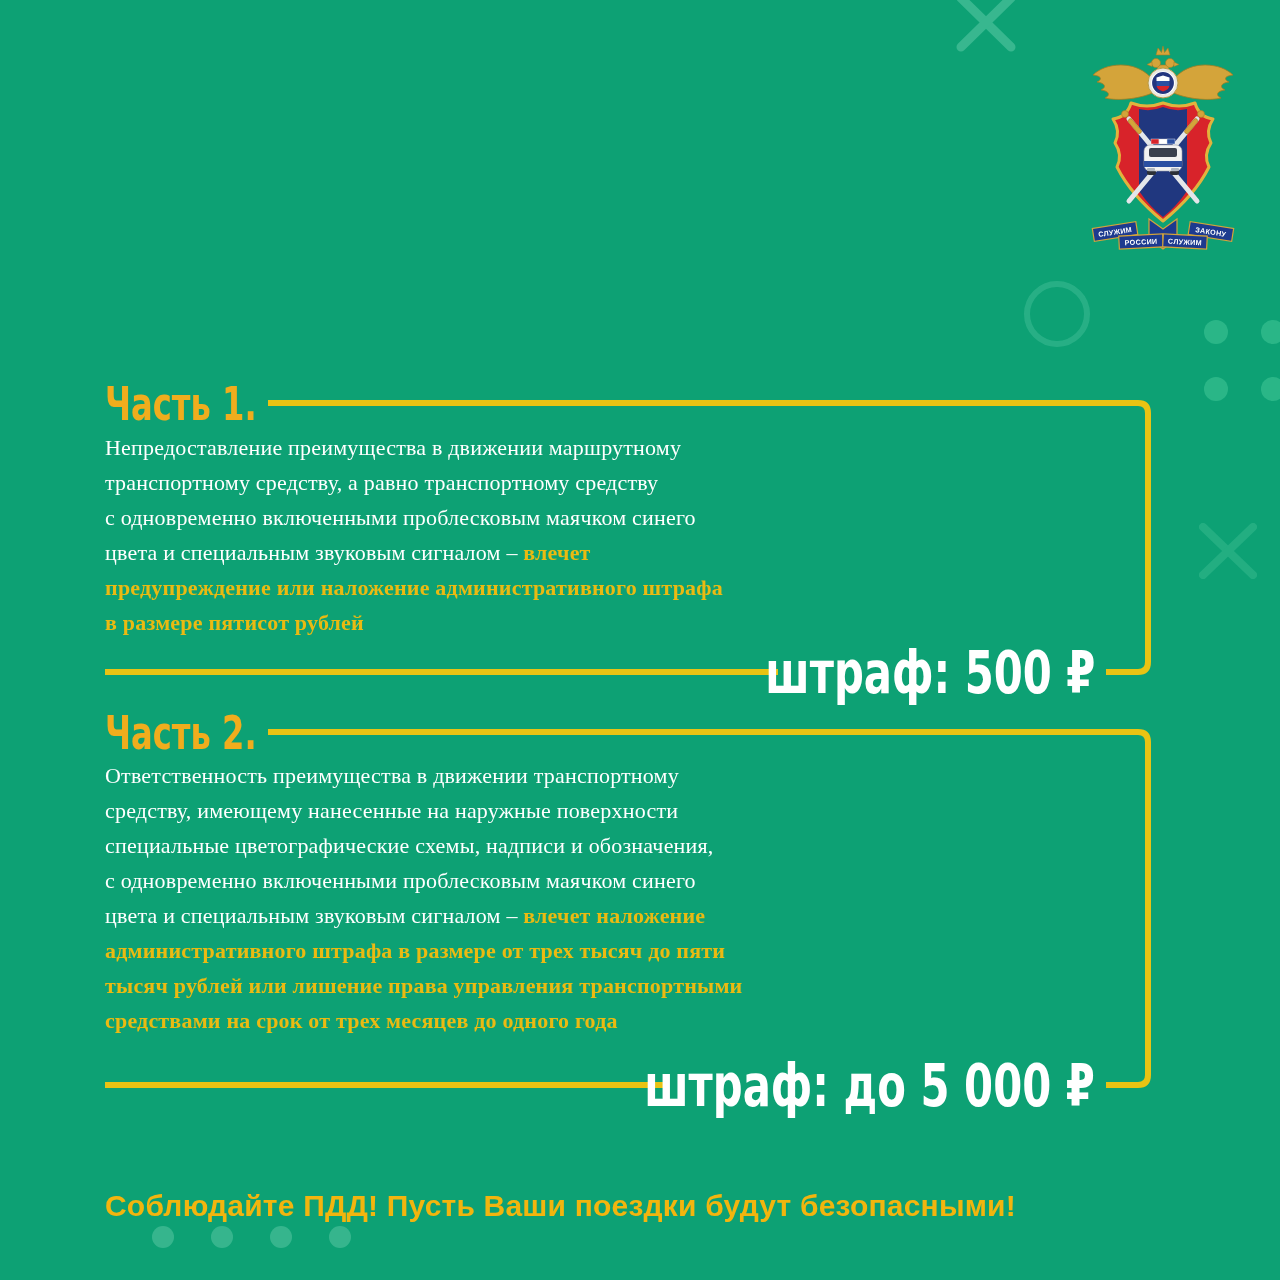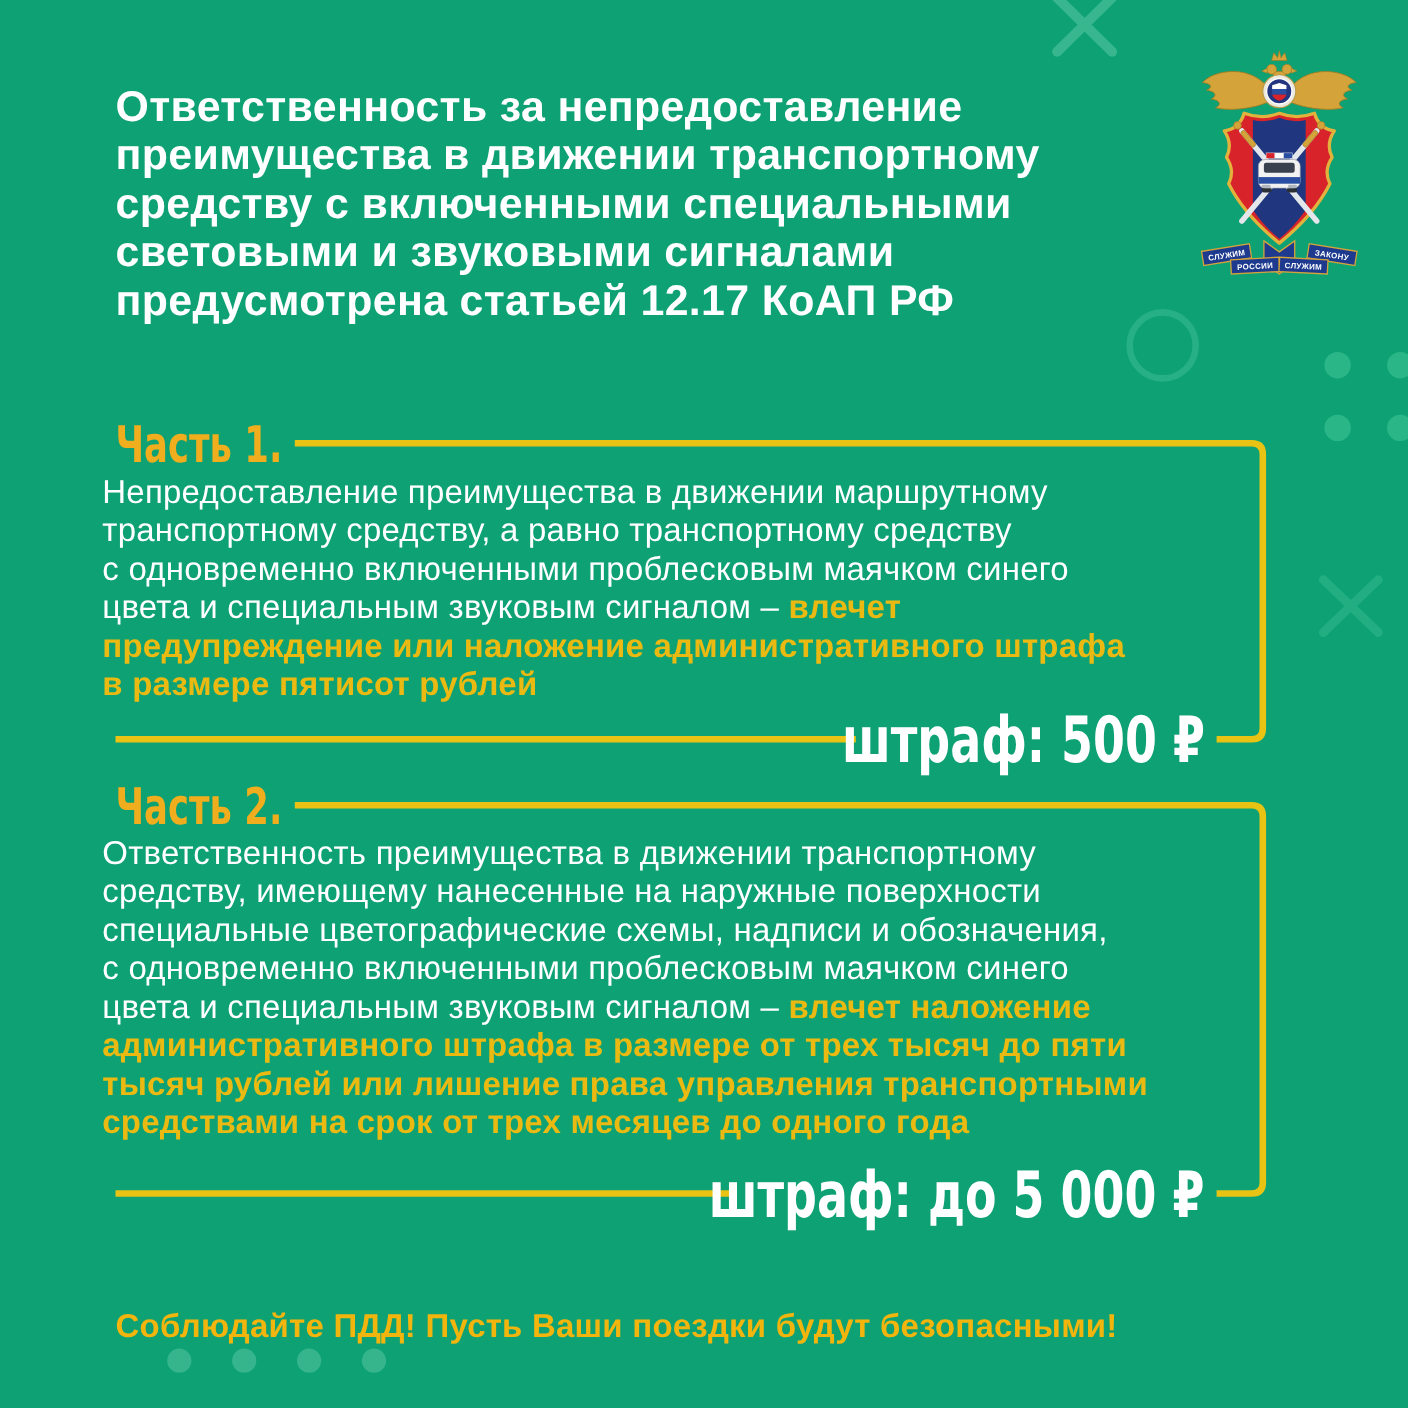--- a/index.html
+++ b/index.html
@@ -27,24 +27,25 @@
     color:#f0ad1d;
     font-family:"DejaVu Sans", sans-serif;
     font-size:46px; font-weight:bold; line-height:1;
     white-space:nowrap;
     transform:scaleX(.70);
     transform-origin:left center;
   }
   #heading1 { left:105px; top:381px; }
   #heading2 { left:105px; top:710px; }
   .body {
-    position:absolute; left:93px; width:1050px;
+    position:absolute; left:105px; width:1050px;
     color:#ffffff;
-    font-size:30px; line-height:35px; letter-spacing:.2px;
+    font-size:22px; line-height:35px; letter-spacing:.2px;
     white-space:pre-line;
+    font-family:Liberation Serif, serif;
   }
   #body1 { top:430px; }
   #body2 { top:758px; }
   .body .hl { color:#eaba12; font-weight:bold; }
   .fine {
     position:absolute; right:185px;
     color:#ffffff;
     font-family:"DejaVu Sans", sans-serif;
     font-size:58px; font-weight:bold; line-height:1;
     white-space:nowrap;
@@ -176,25 +177,20 @@
         <rect x="32" y="192" width="44" height="13" fill="#1d3a8f" stroke="#d4a43a" stroke-width="1.2"></rect>
         <text class="ribbon-text" x="54" y="201.5">РОССИИ</text>
       </g>
       <g transform="rotate(3 98 198)">
         <rect x="76" y="192" width="44" height="13" fill="#1d3a8f" stroke="#d4a43a" stroke-width="1.2"></rect>
         <text class="ribbon-text" x="98" y="201.5">СЛУЖИМ</text>
       </g>
     </g>
   </svg>
 
-  <div class="title">Ответственность за непредоставление
-преимущества в движении транспортному
-средству с включенными специальными
-световыми и звуковыми сигналами
-предусмотрена статьей 12.17 КоАП РФ</div>
 
   <div id="heading1" class="heading">Часть 1.</div>
   <div id="body1" class="body"><span>Непредоставление преимущества в движении маршрутному
 транспортному средству, а равно транспортному средству
 с одновременно включенными проблесковым маячком синего
 цвета и специальным звуковым сигналом – </span><span class="hl">влечет
 предупреждение или наложение административного штрафа
 в размере пятисот рублей</span></div>
   <div id="fine1" class="fine">штраф: 500 ₽</div>
 

